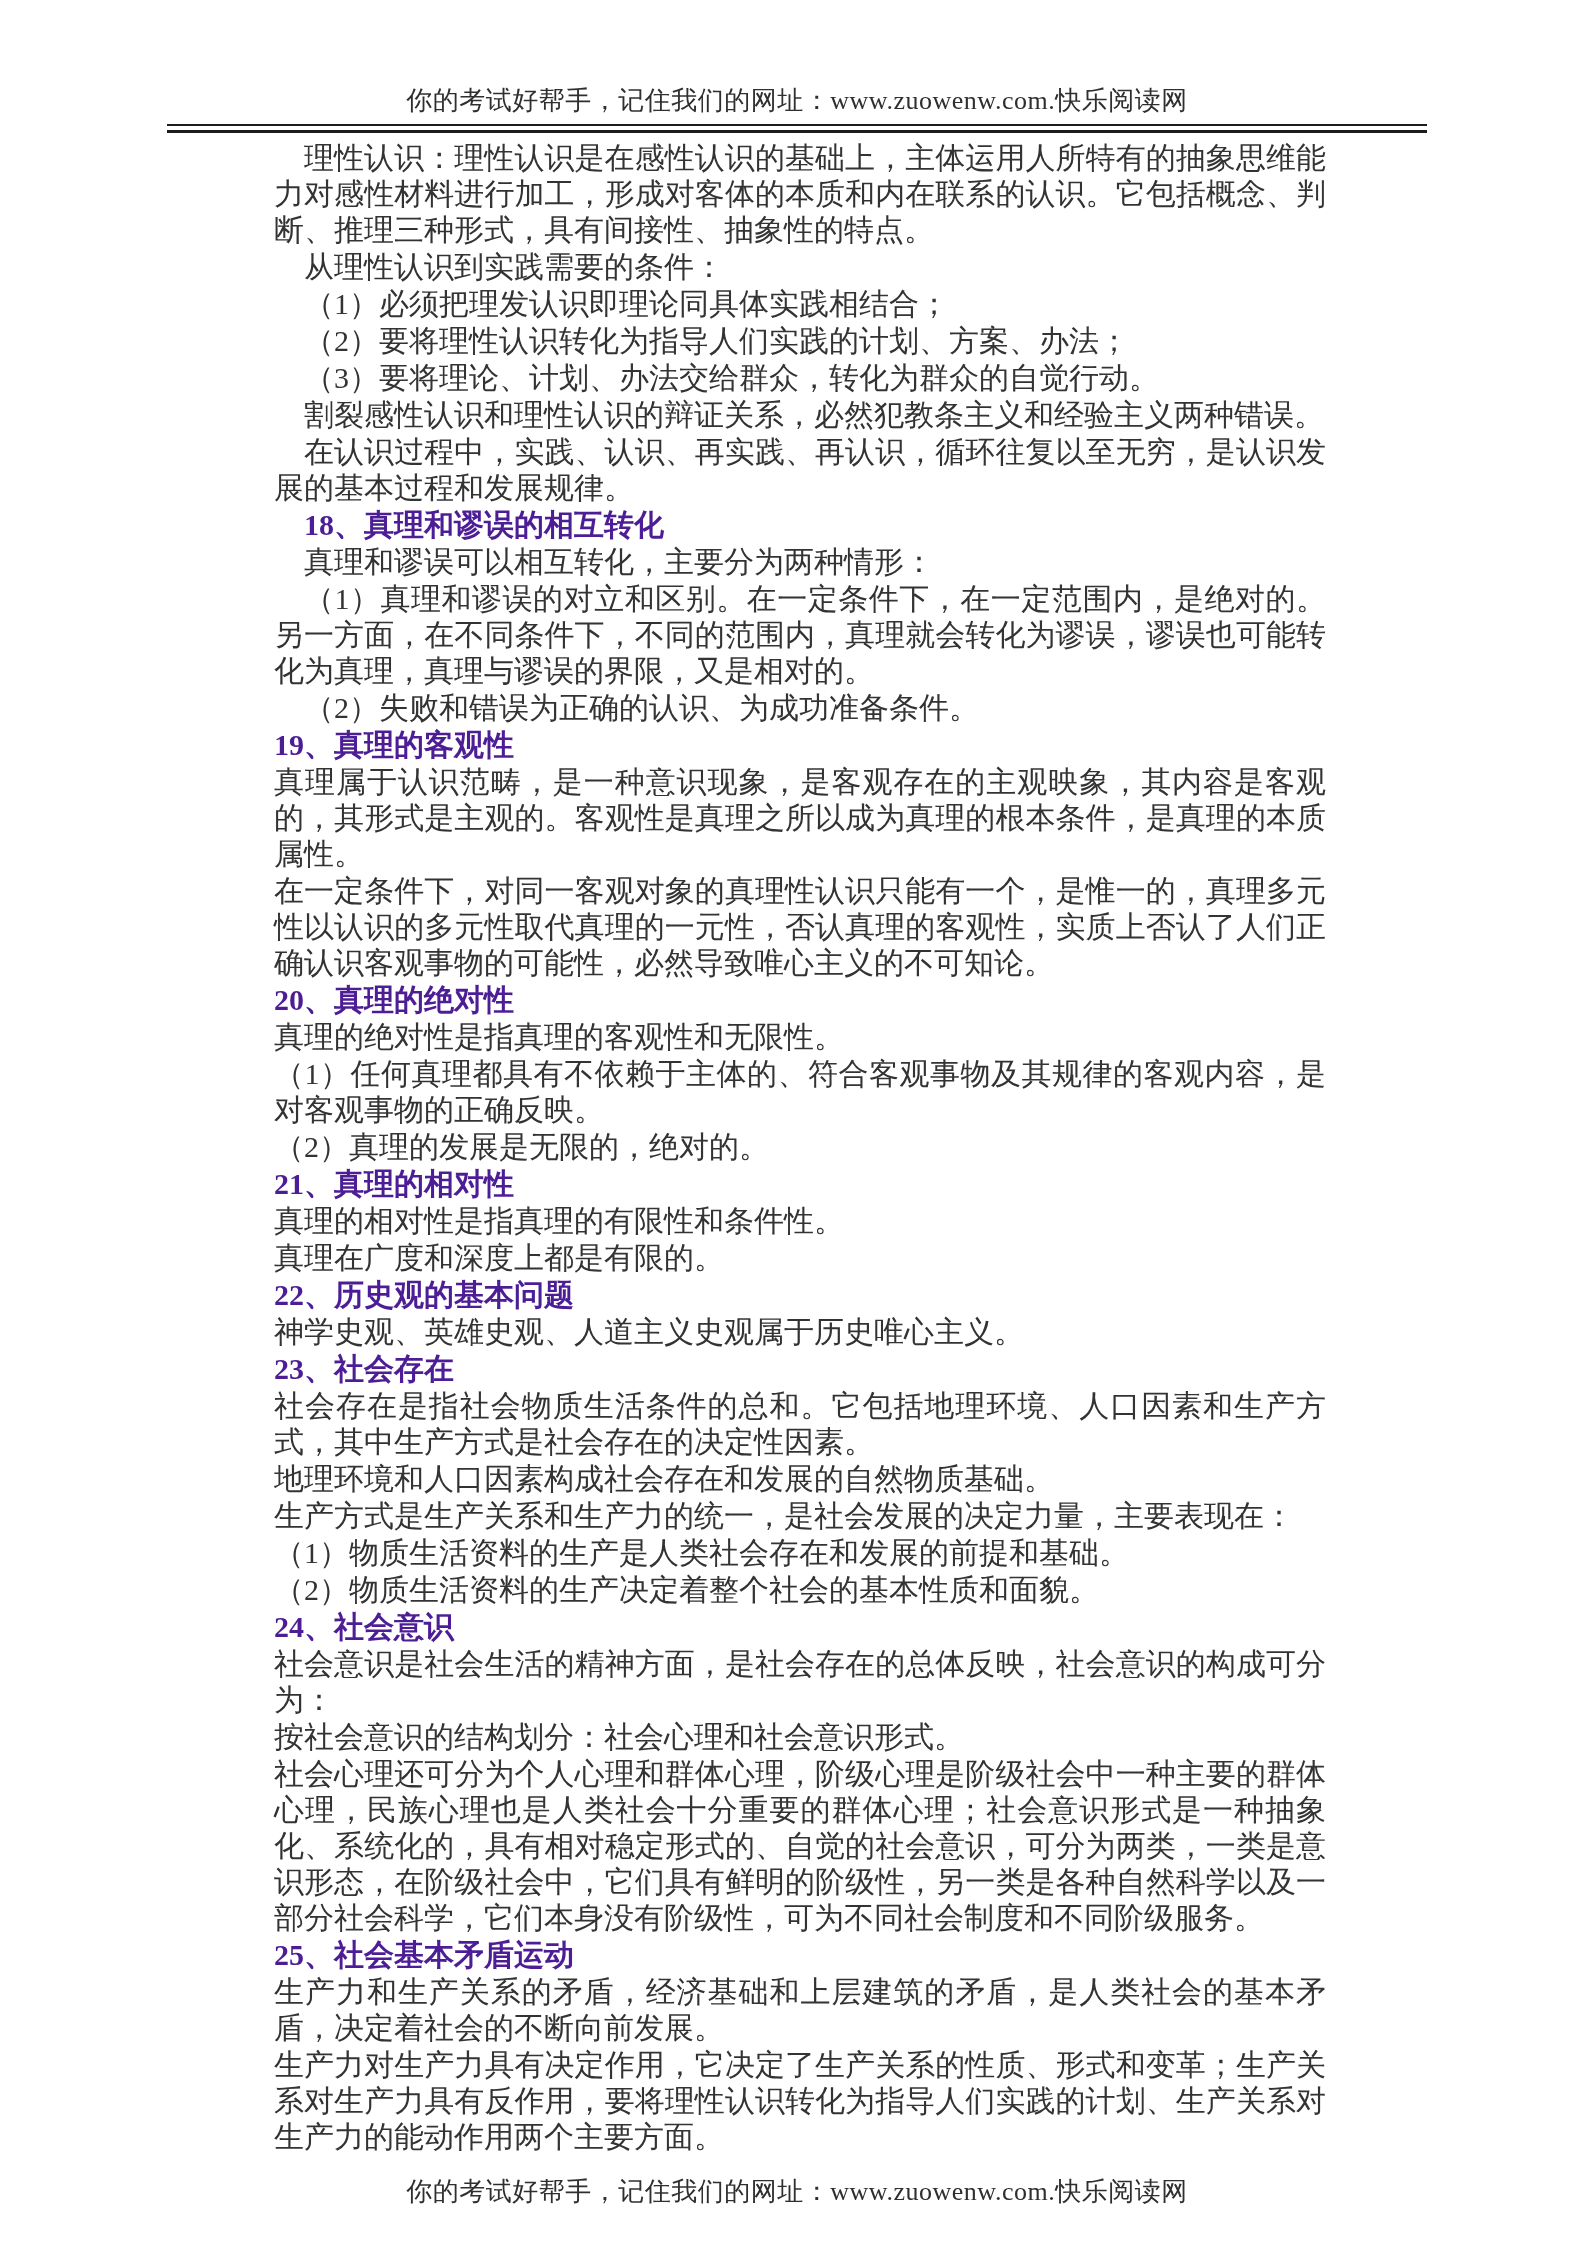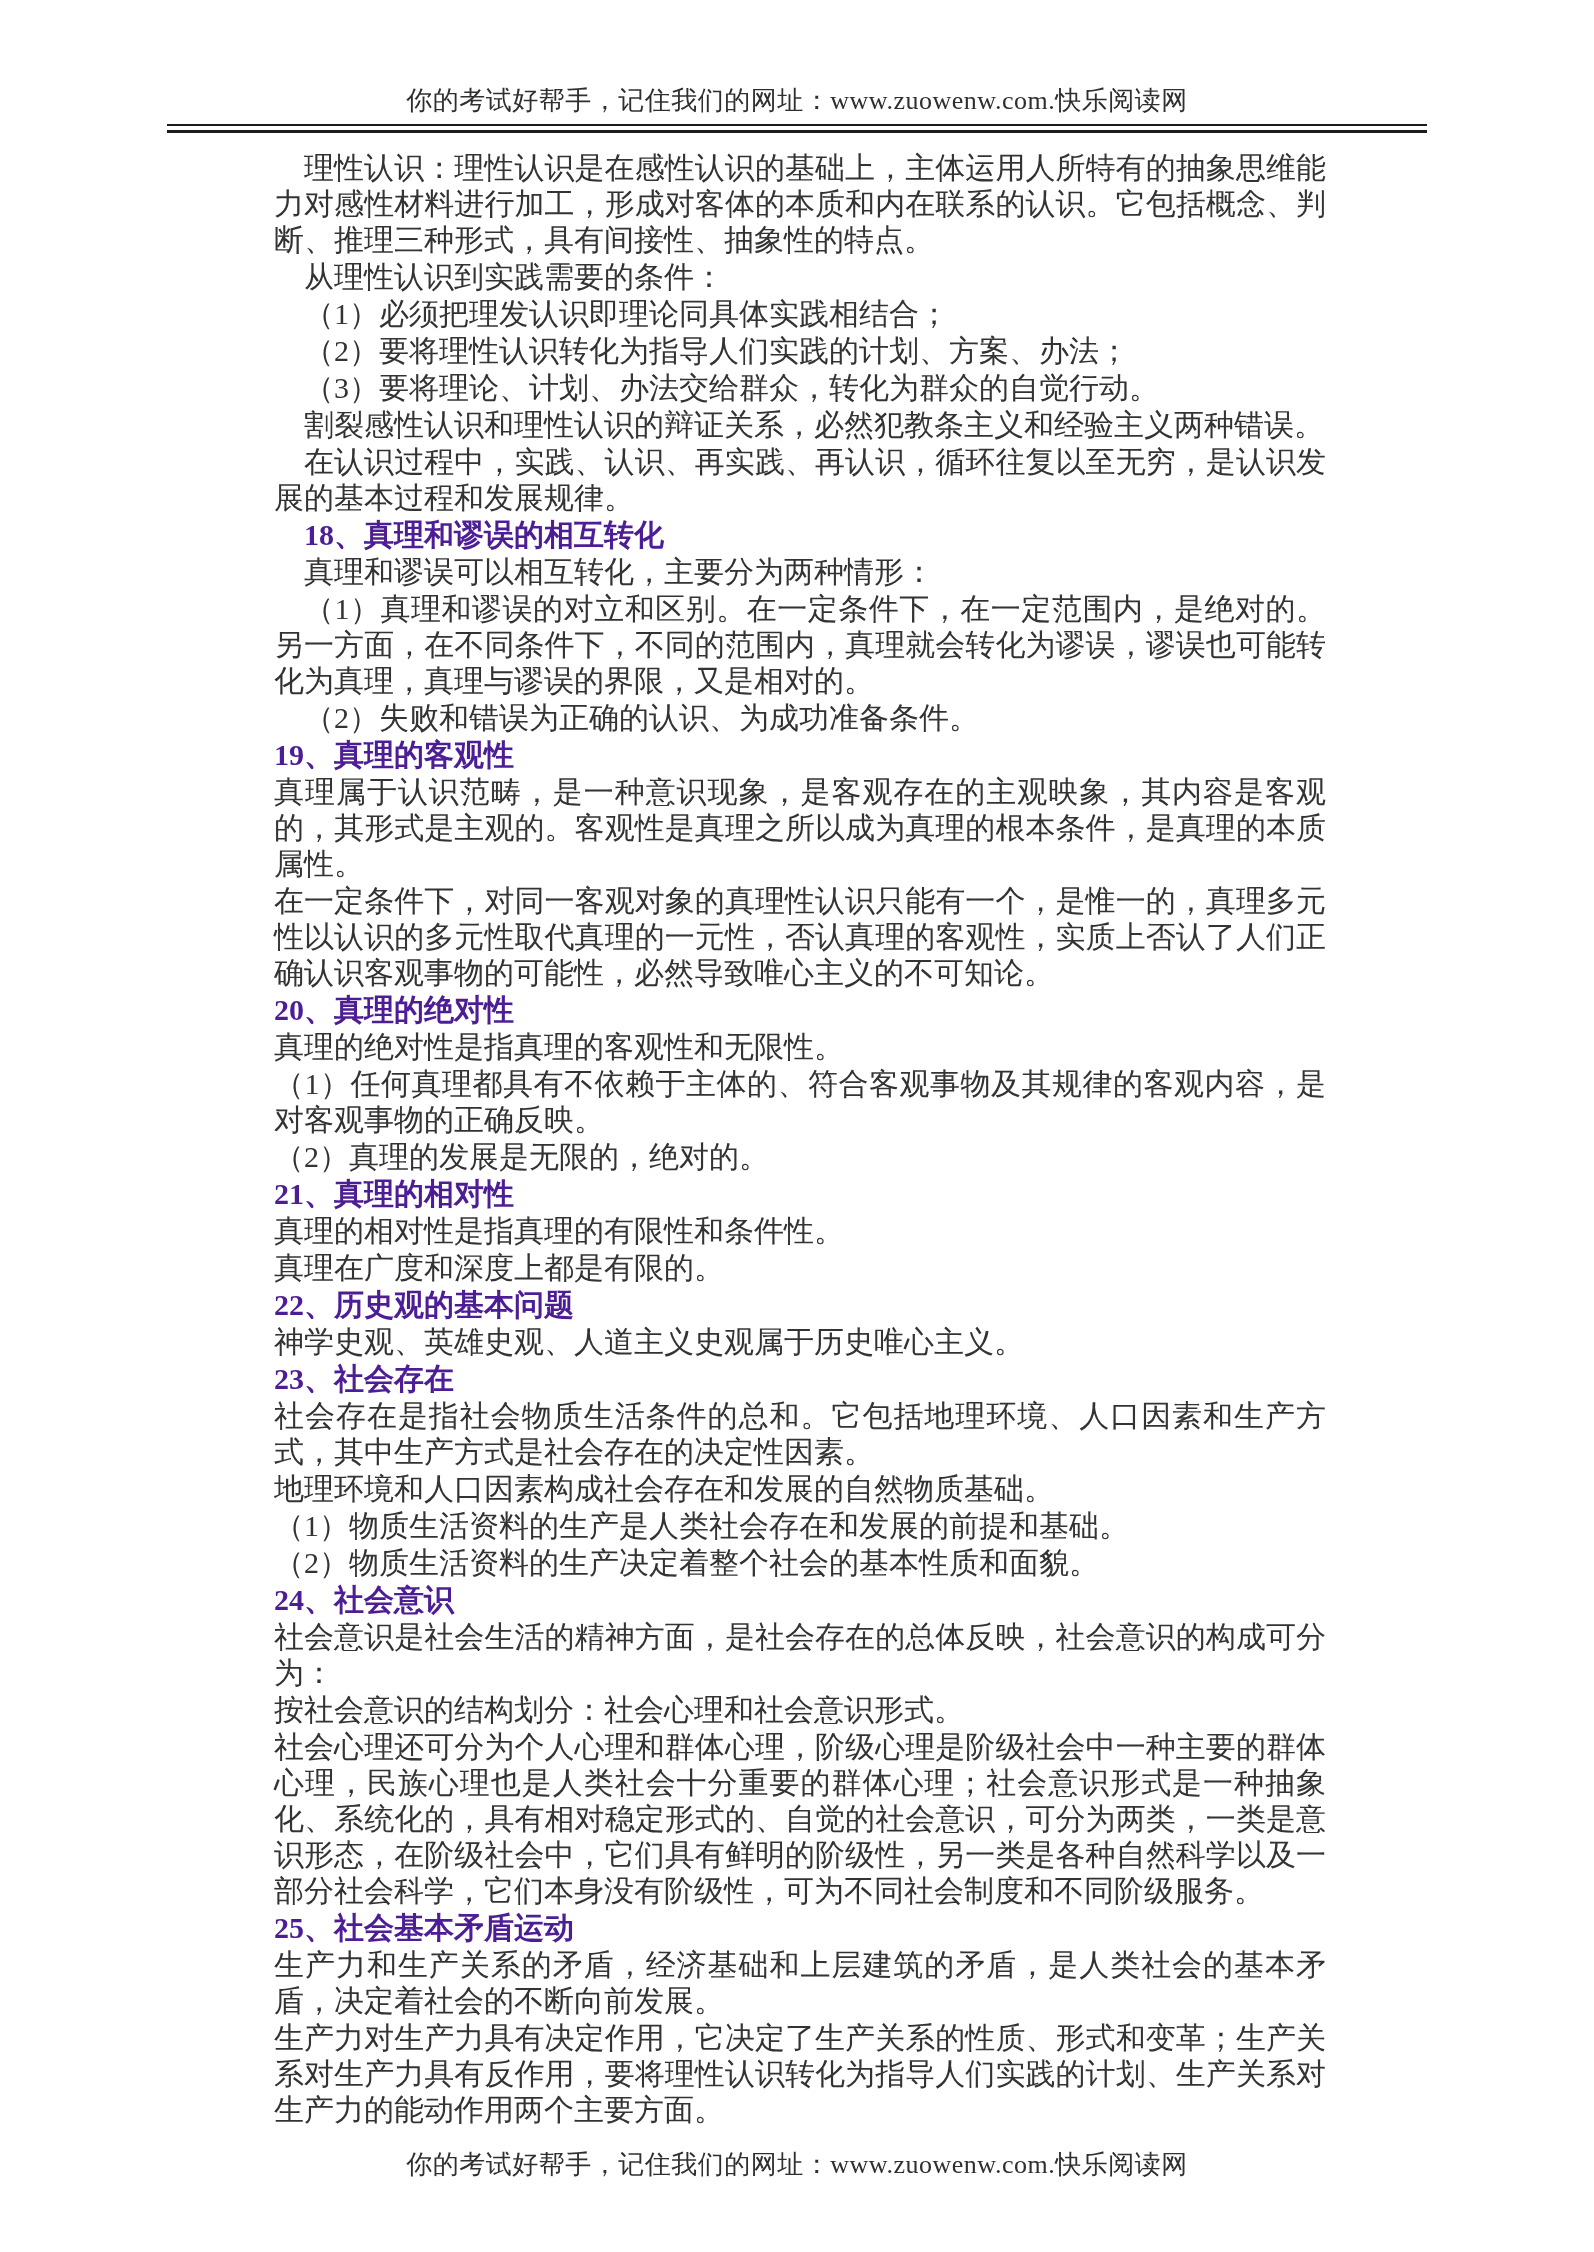--- a/index.html
+++ b/index.html
@@ -23,21 +23,21 @@
     letter-spacing:0.5px;
   }
   .header-rule {
     width:1260px;
     height:4px;
     margin:8px auto 0 auto;
     border-top:2px solid #1c1c1c;
     border-bottom:3px solid #1c1c1c;
   }
   .content {
-    padding:16px 114px 0 120px;
+    padding:6px 114px 0 120px;
   }
   .content p {
     margin:1px 0;
     font-size:30px;
     line-height:36px;
     text-align:justify;
     color:#333333;
   }
   .content p.heading {
     font-weight:bold;
@@ -82,20 +82,21 @@
       <p class="body">（1）任何真理都具有不依赖于主体的、符合客观事物及其规律的客观内容，是对客观事物的正确反映。</p>
       <p class="body">（2）真理的发展是无限的，绝对的。</p>
       <p class="heading">21、真理的相对性</p>
       <p class="body">真理的相对性是指真理的有限性和条件性。</p>
       <p class="body">真理在广度和深度上都是有限的。</p>
       <p class="heading">22、历史观的基本问题</p>
       <p class="body">神学史观、英雄史观、人道主义史观属于历史唯心主义。</p>
       <p class="heading">23、社会存在</p>
       <p class="body">社会存在是指社会物质生活条件的总和。它包括地理环境、人口因素和生产方式，其中生产方式是社会存在的决定性因素。</p>
       <p class="body">地理环境和人口因素构成社会存在和发展的自然物质基础。</p>
+      <p class="body">生产方式是生产关系和生产力的统一，是社会发展的决定力量，主要表现在：</p>
       <p class="body">（1）物质生活资料的生产是人类社会存在和发展的前提和基础。</p>
       <p class="body">（2）物质生活资料的生产决定着整个社会的基本性质和面貌。</p>
       <p class="heading">24、社会意识</p>
       <p class="body">社会意识是社会生活的精神方面，是社会存在的总体反映，社会意识的构成可分为：</p>
       <p class="body">按社会意识的结构划分：社会心理和社会意识形式。</p>
       <p class="body">社会心理还可分为个人心理和群体心理，阶级心理是阶级社会中一种主要的群体心理，民族心理也是人类社会十分重要的群体心理；社会意识形式是一种抽象化、系统化的，具有相对稳定形式的、自觉的社会意识，可分为两类，一类是意识形态，在阶级社会中，它们具有鲜明的阶级性，另一类是各种自然科学以及一部分社会科学，它们本身没有阶级性，可为不同社会制度和不同阶级服务。</p>
       <p class="heading">25、社会基本矛盾运动</p>
       <p class="body">生产力和生产关系的矛盾，经济基础和上层建筑的矛盾，是人类社会的基本矛盾，决定着社会的不断向前发展。</p>
       <p class="body">生产力对生产力具有决定作用，它决定了生产关系的性质、形式和变革；生产关系对生产力具有反作用，要将理性认识转化为指导人们实践的计划、生产关系对生产力的能动作用两个主要方面。</p>
     </div>

